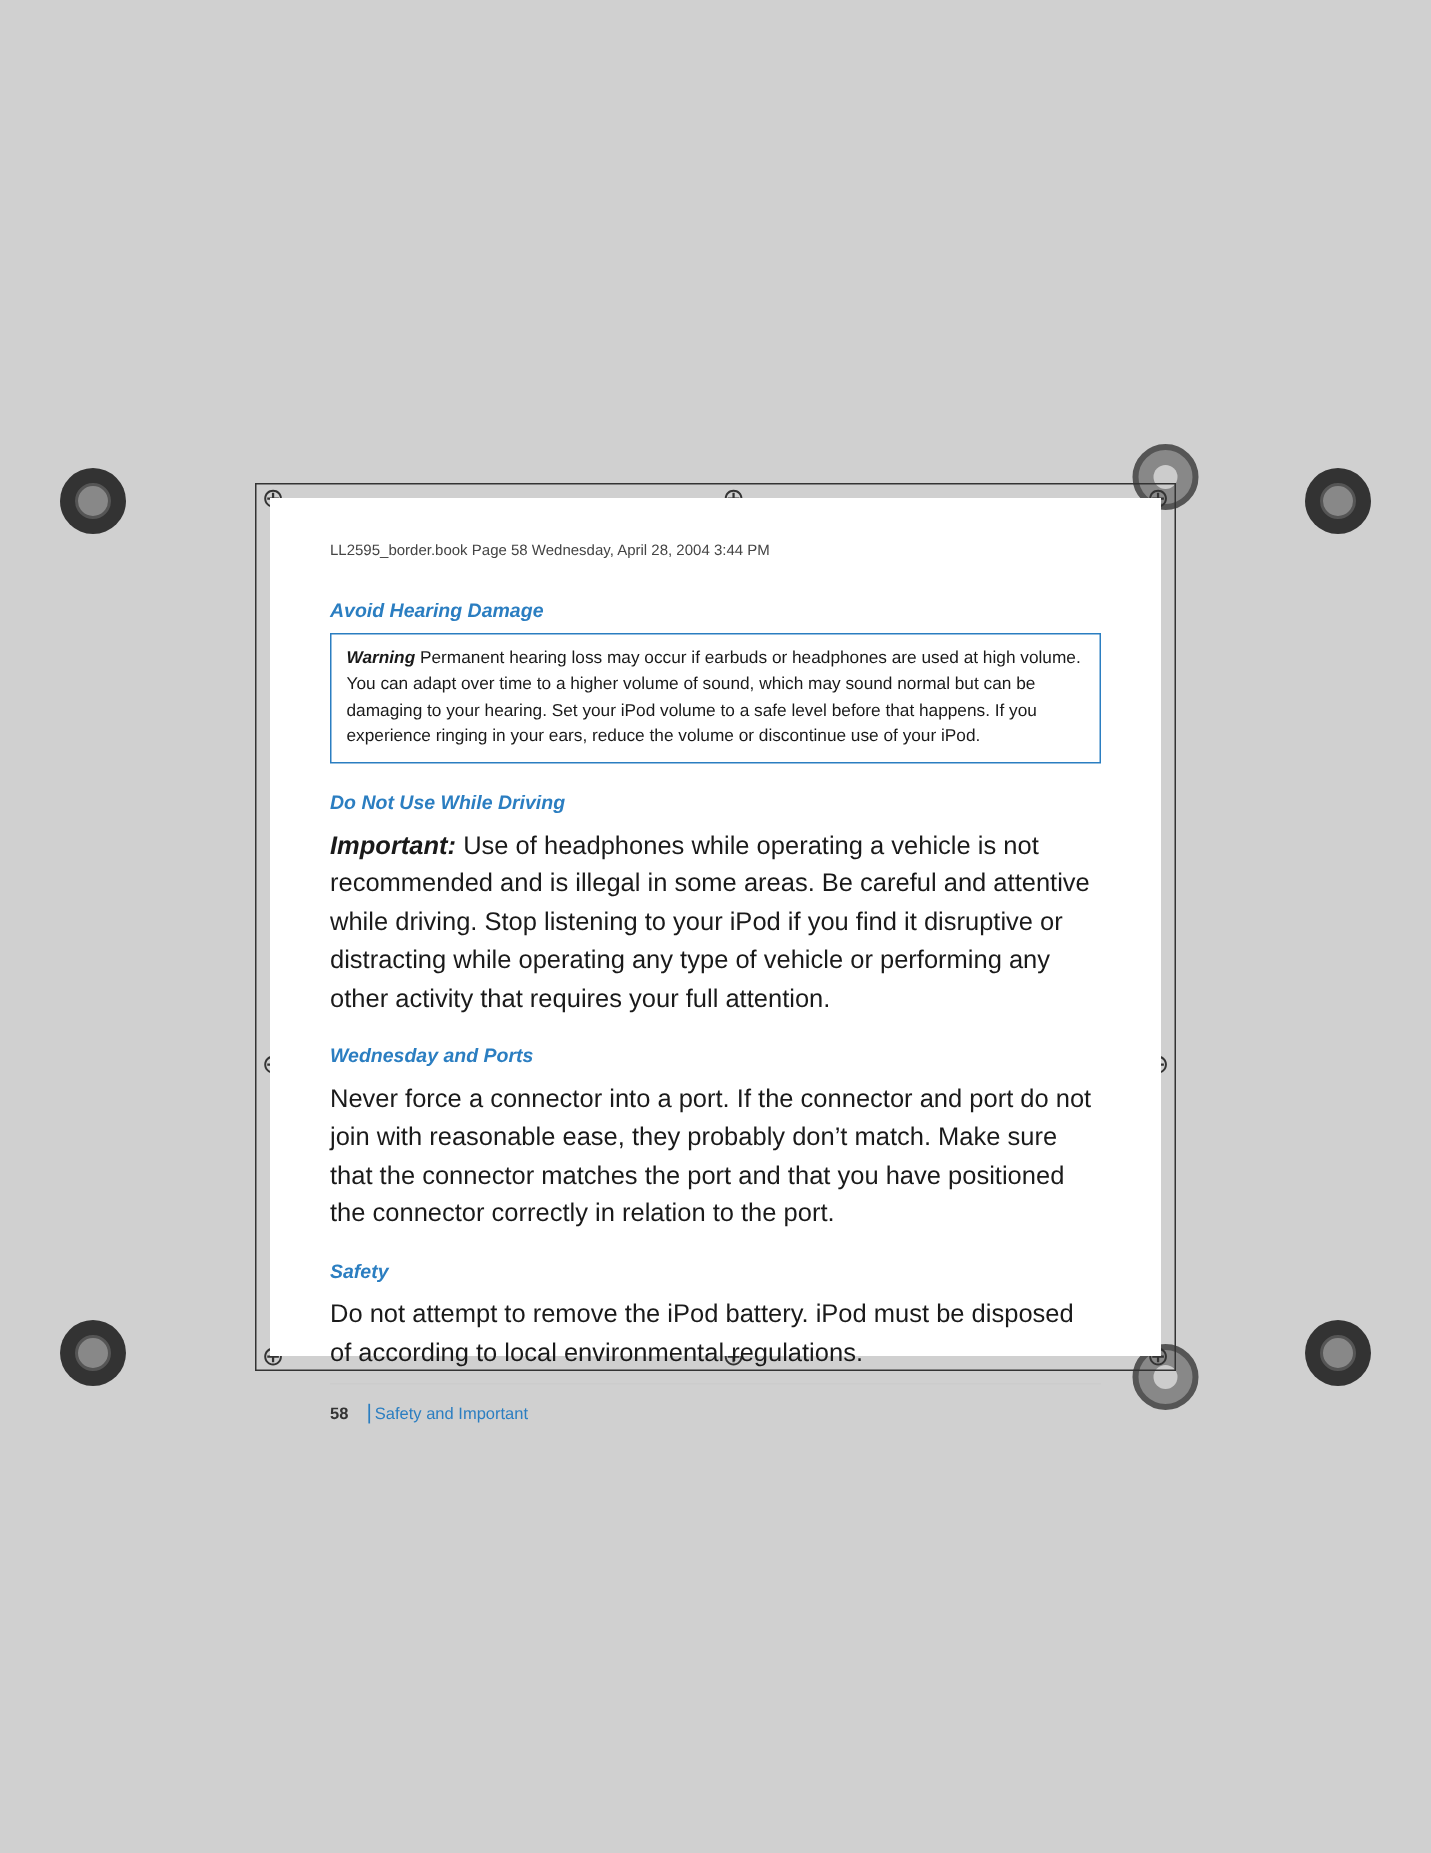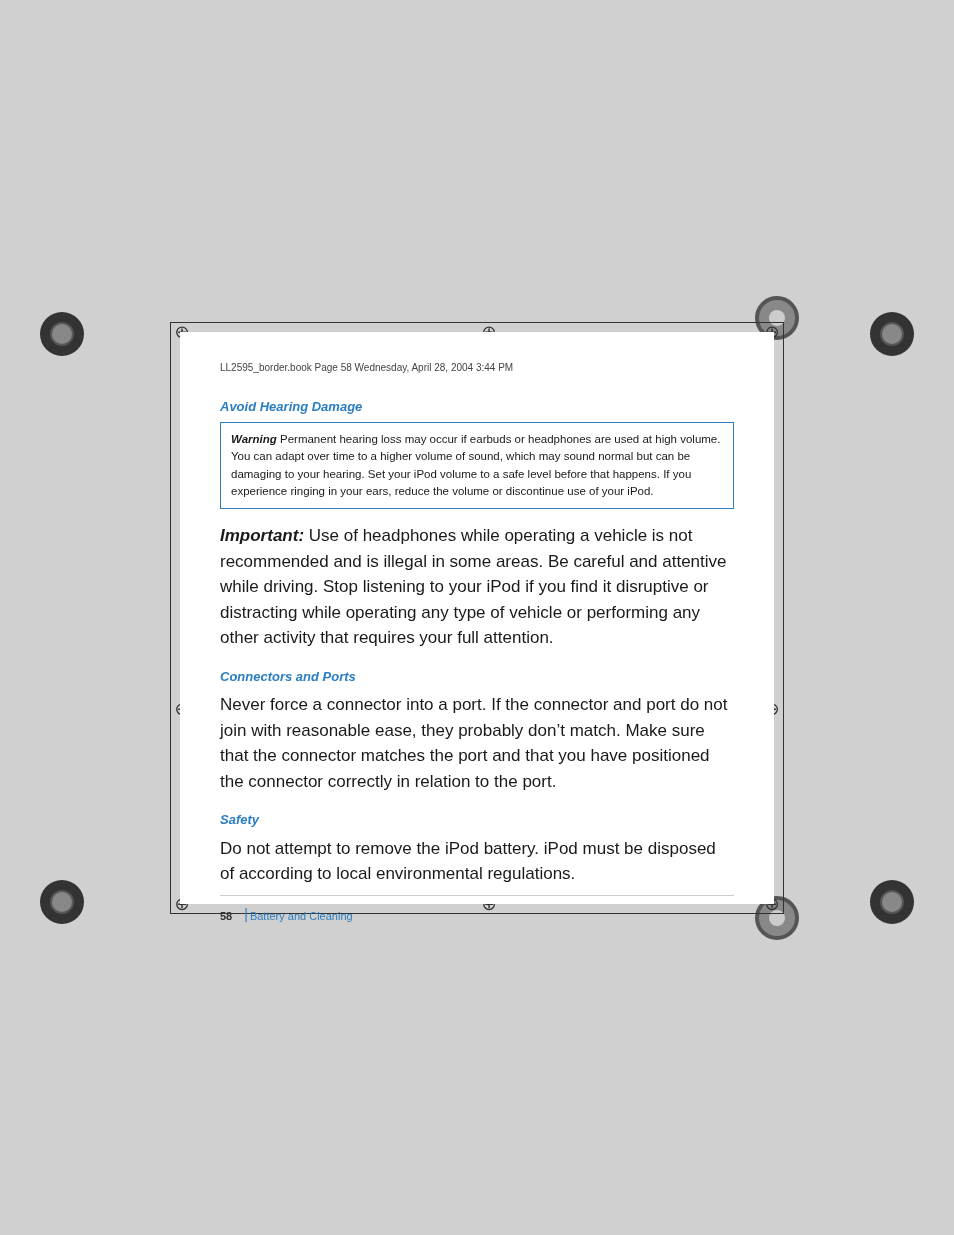--- a/index.html
+++ b/index.html
@@ -280,34 +280,35 @@
     <div class="file-bar">LL2595_border.book  Page 58  Wednesday, April 28, 2004  3:44 PM</div>
 
     <div class="content">
 
       <div class="section-title">Avoid Hearing Damage</div>
       <div class="warning-box">
         <span class="warning-label">Warning</span>
         <span>  Permanent hearing loss may occur if earbuds or headphones are used at high volume. You can adapt over time to a higher volume of sound, which may sound normal but can be damaging to your hearing. Set your iPod volume to a safe level before that happens. If you experience ringing in your ears, reduce the volume or discontinue use of your iPod.</span>
       </div>
 
+      <div class="section-title">Do Not Use While Driving</div>
       <div class="section-body">
         <span class="important-label">Important:</span>
         <span>  Use of headphones while operating a vehicle is not recommended and is illegal in some areas. Be careful and attentive while driving. Stop listening to your iPod if you find it disruptive or distracting while operating any type of vehicle or performing any other activity that requires your full attention.</span>
       </div>
 
-      <div class="section-title">Connectors and Ports</div>
+      <div class="section-title">Wednesday and Ports</div>
       <div class="section-body">Never force a connector into a port. If the connector and port do not join with reasonable ease, they probably don’t match. Make sure that the connector matches the port and that you have positioned the connector correctly in relation to the port.</div>
 
       <div class="section-title">Safety</div>
       <div class="section-body">Do not attempt to remove the iPod battery. iPod must be disposed of according to local environmental regulations.</div>
 
     </div>
 
     <div class="page-footer">
       <span class="page-number">58</span>
       <span class="footer-sep">|</span>
-      <span class="footer-section">Battery and Cleaning</span>
+      <span class="footer-section">Safety and Important</span>
     </div>
 
   </div>
 
 </div>
 
 </body></html>

